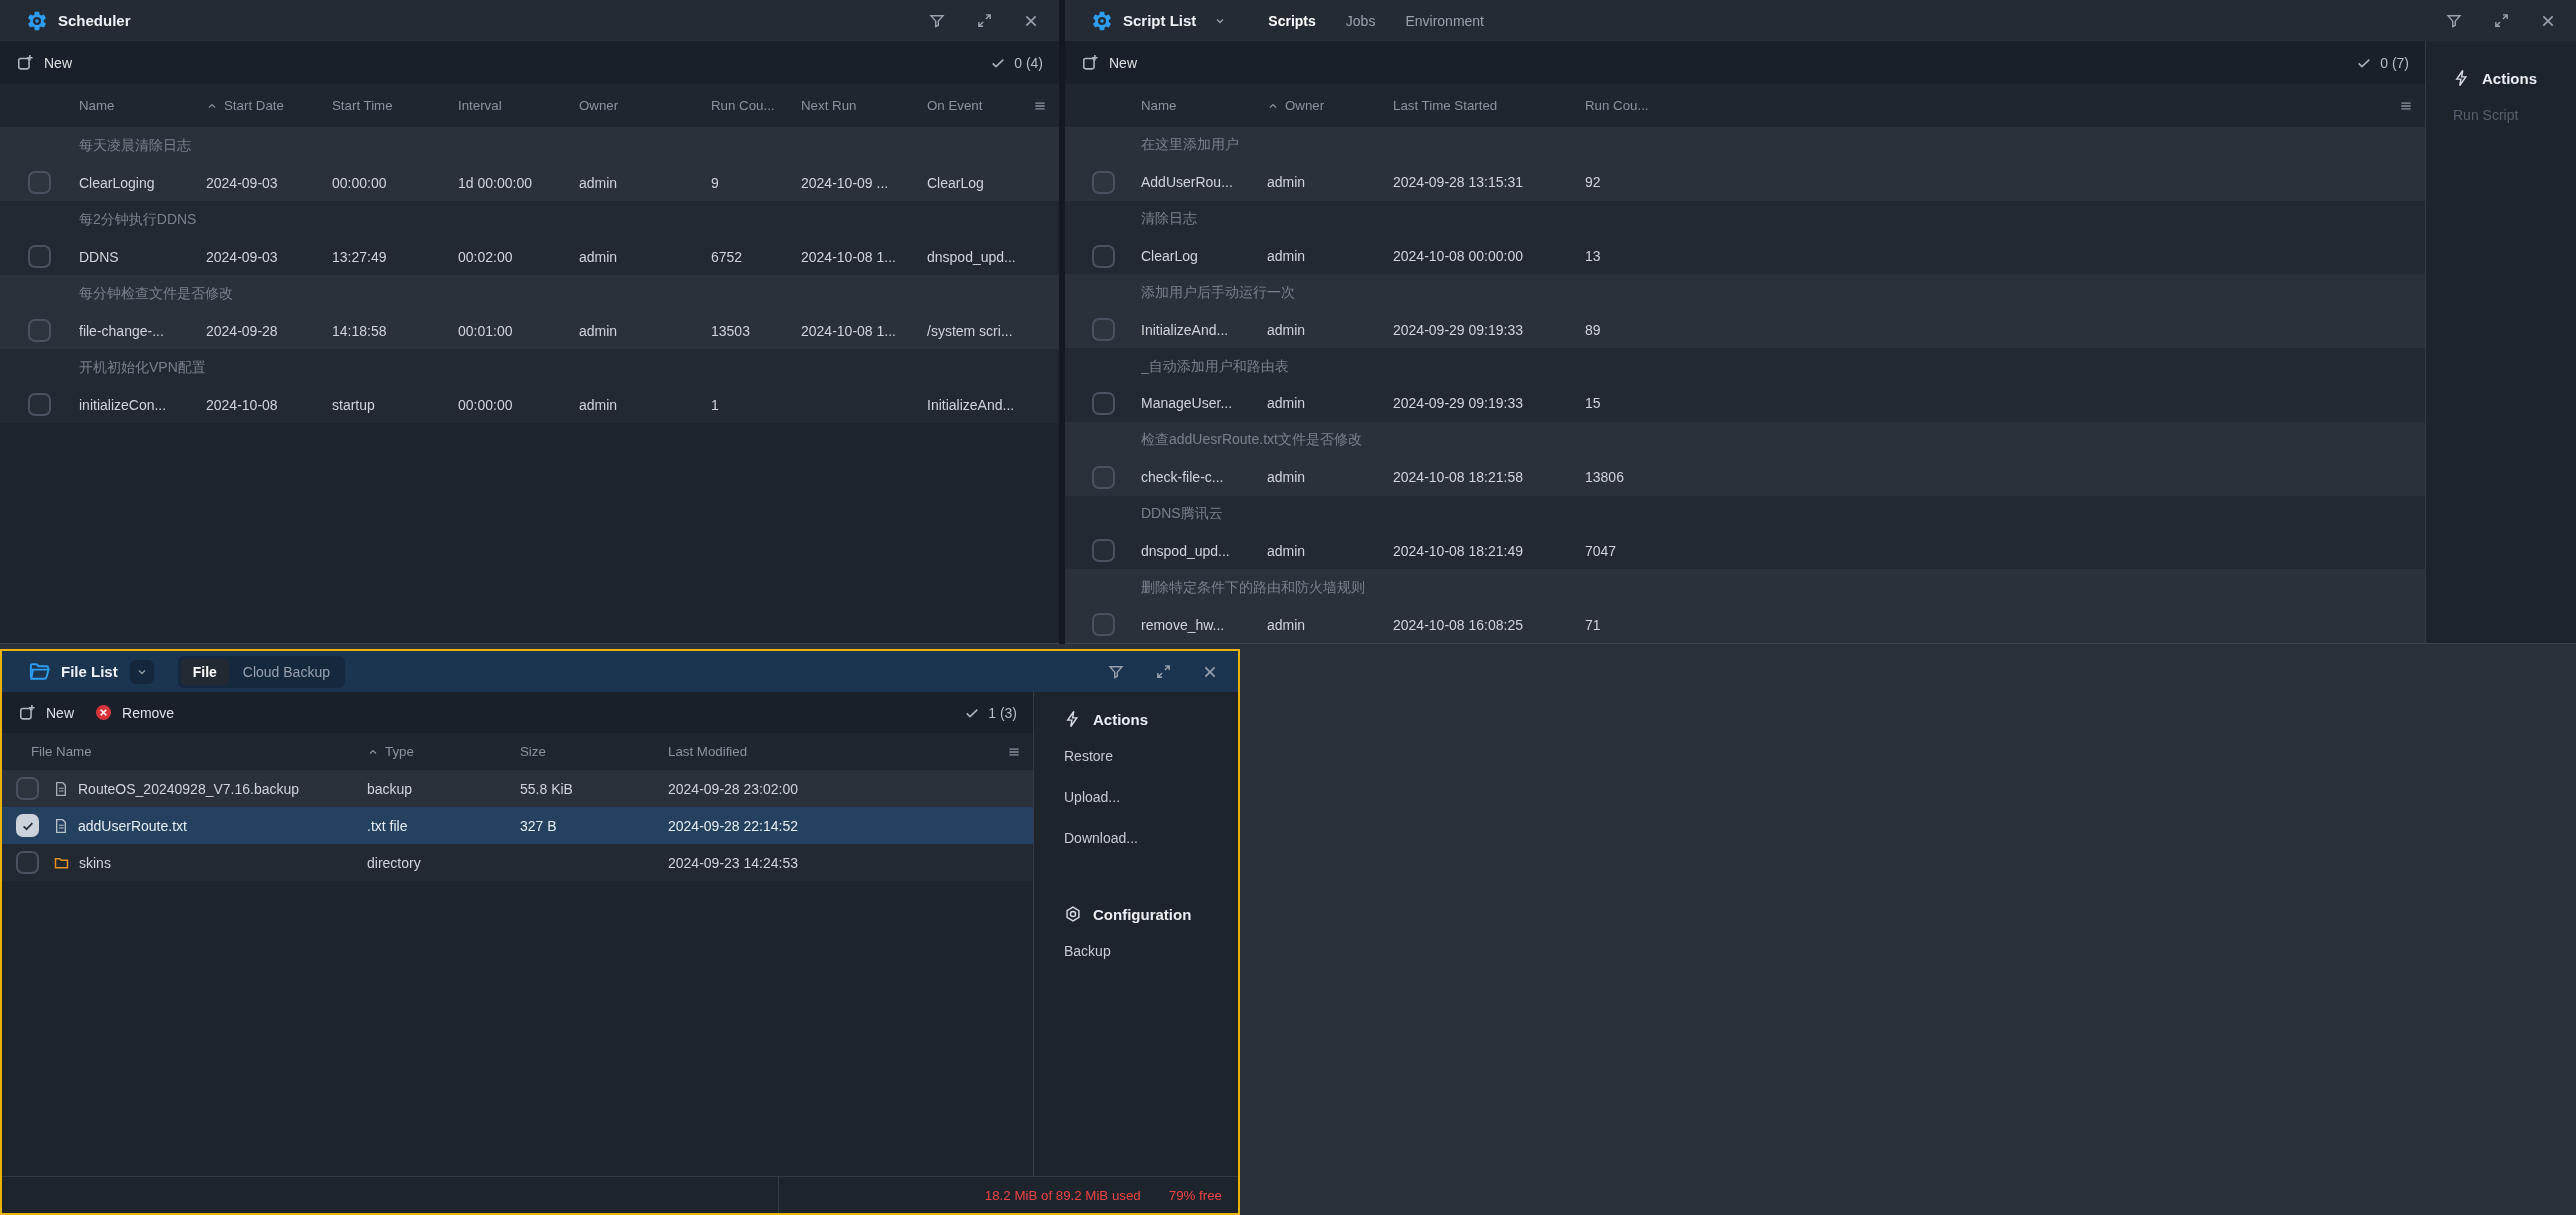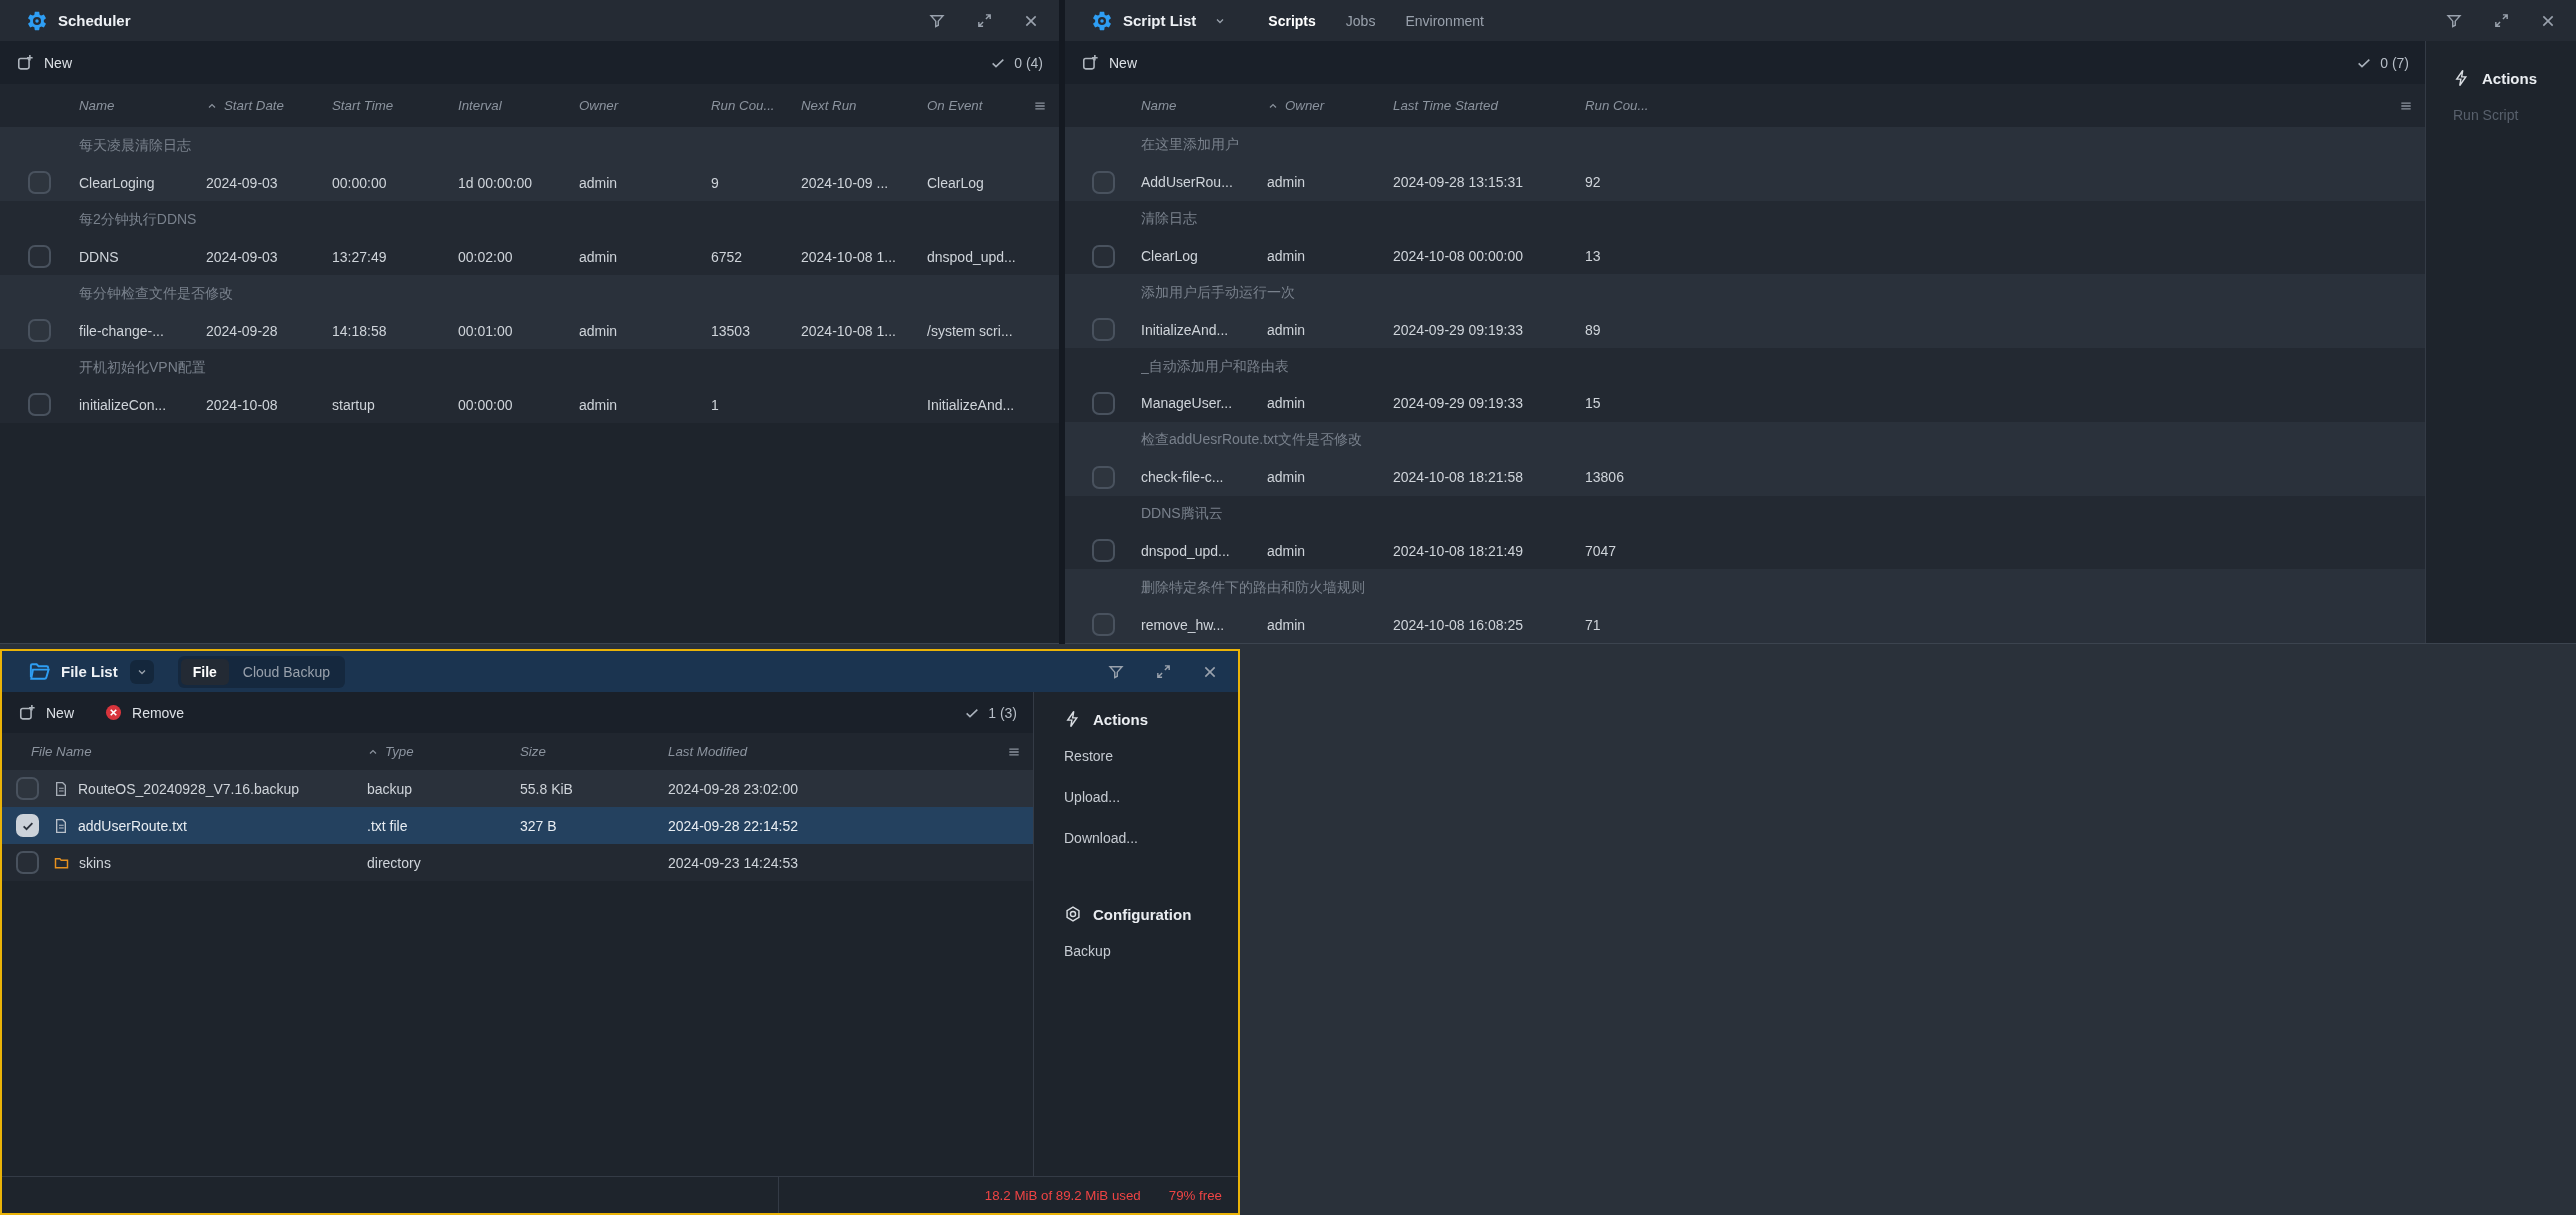--- a/index.html
+++ b/index.html
@@ -22,28 +22,28 @@
   .tab { color:#99a1ac; font-size:14px; padding:5px 12px; border-radius:5px; white-space:nowrap; }
   .tab.active { color:#ffffff; font-weight:bold; }
   #win-file .tabs { background:rgba(0,0,0,0.22); border-radius:6px; padding:3px; gap:2px; }
   #win-file .tab.active { background:#232a34; }
   .win-btns { margin-left:auto; display:flex; align-items:center; gap:30px; }
   .win-btn { display:flex; align-items:center; }
 
   .main { flex:1; display:flex; min-height:0; }
   .left-area { flex:1; display:flex; flex-direction:column; min-width:0; }
 
-  .toolbar { flex:0 0 43px; background:#1a2029; display:flex; align-items:center; gap:30px; padding:0 16px; }
+  .toolbar { flex:0 0 43px; background:#1a2029; display:flex; align-items:center; gap:20px; padding:0 16px; }
   #win-file .toolbar { flex-basis:41px; }
   .tool-btn { display:flex; align-items:center; gap:9px; color:#dce0e5; font-size:14px; white-space:nowrap; }
   .sel-count { margin-left:auto; display:flex; align-items:center; gap:8px; color:#b7bec7; font-size:14px; }
 
   .thead { flex:0 0 43px; background:#20262f; display:grid; align-items:center; color:#8b939e; font-size:13.3px; }
   #win-file .thead { flex-basis:37px; }
-  .th { display:flex; align-items:center; gap:6px; padding-right:8px; overflow:hidden; white-space:nowrap;font-style:italic; }
+  .th { display:flex; align-items:center; gap:6px; padding-right:8px; overflow:hidden; white-space:nowrap; }
   .th-menu { justify-content:flex-end; padding-right:12px; }
 
   .grid-sched  { display:grid; grid-template-columns:79px 127px 126px 126px 121px 132px 90px 126px 1fr 33px; }
   .grid-script { display:grid; grid-template-columns:76px 126px 126px 192px 120px 1fr 36px; }
   .grid-file   { display:grid; grid-template-columns:51px 314px 153px 148px 1fr 37px; }
 
   .row { align-items:center; height:37px; font-size:14px; color:#cfd4da; }
   .row.light { background:#2a313b; }
   .row.dark  { background:#232932; }
   .row.selected { background:#24415f; color:#e8edf2; }

